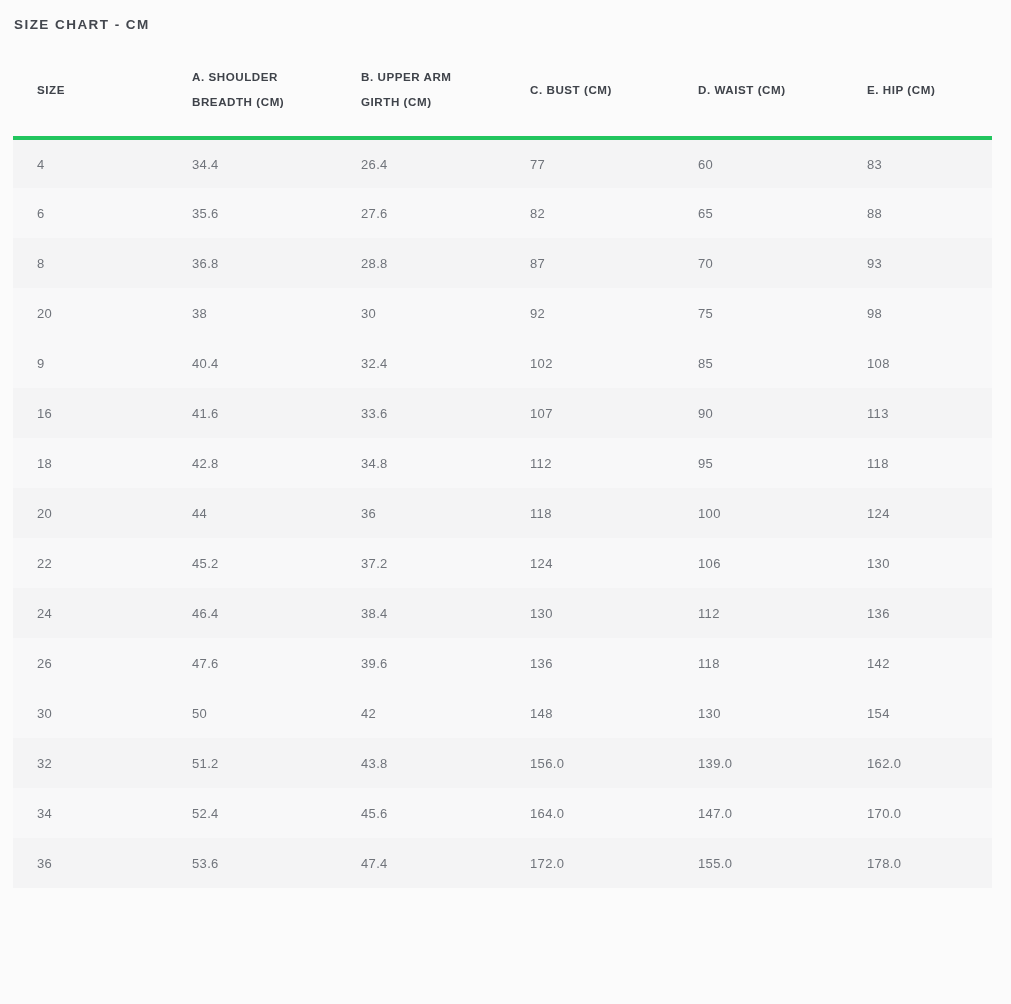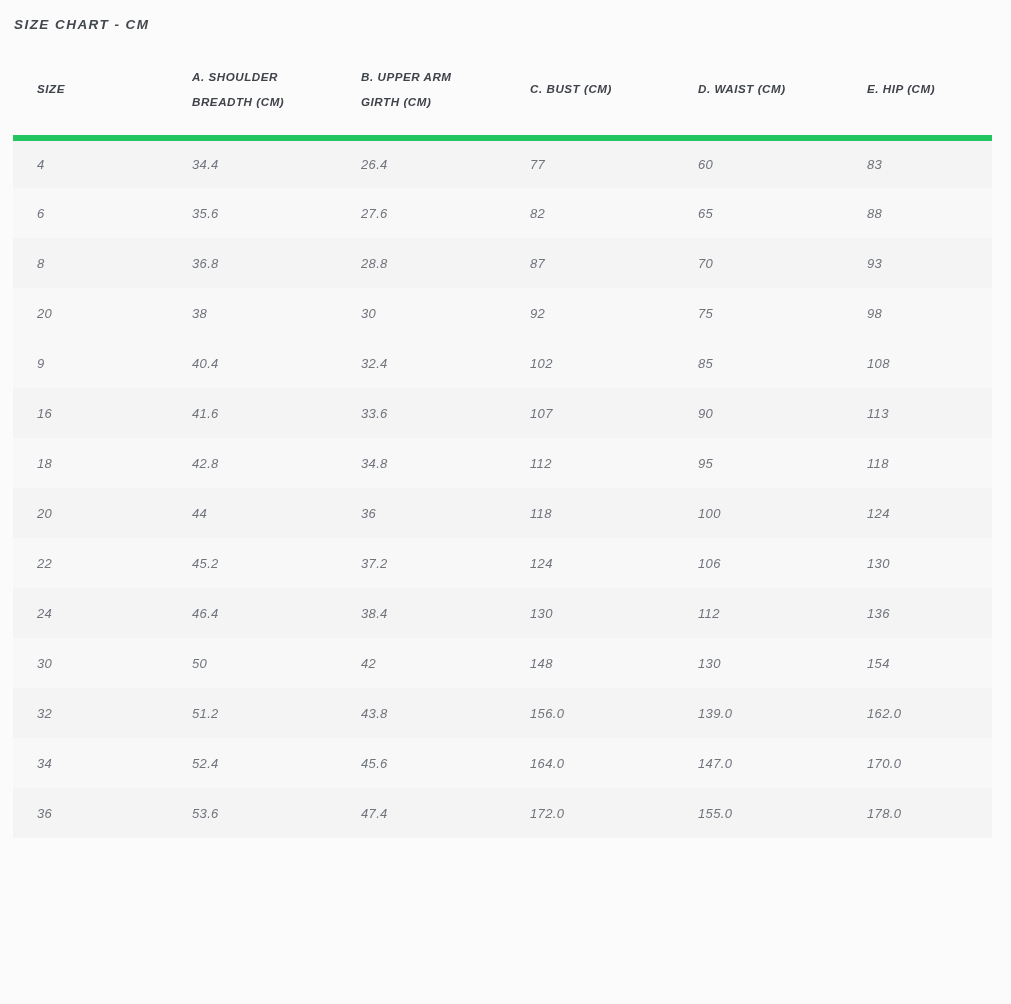--- a/index.html
+++ b/index.html
@@ -13,21 +13,20 @@
     font-family: "Liberation Sans", sans-serif;
     -webkit-font-smoothing: antialiased;
     overflow: hidden;
   }
 
   .page {
     position: relative;
     width: 1011px;
     height: 796px;
     box-sizing: border-box;
-    font-style: italic;
   }
 
   .chart-title {
     position: absolute;
     left: 14px;
     top: 17px;
     font-size: 13.5px;
     font-weight: 700;
     letter-spacing: 1.45px;
     color: #43474e;
@@ -61,21 +60,21 @@
     text-align: left;
     padding: 0 0 16px 24px;
     margin: 0;
     font-size: 11.6px;
     font-weight: 700;
     letter-spacing: 0.55px;
     line-height: 25px;
     color: #3f434a;
     text-transform: uppercase;
     background: #fbfbfb;
-    border-bottom: 6px solid #22c55e;
+    border-bottom: 4px solid #22c55e;
     box-sizing: border-box;
   }
 
   thead th .hdr-line {
     display: block;
     white-space: nowrap;
   }
 
   tbody td {
     height: 50px;
@@ -211,20 +210,28 @@
           </tr>
           <tr class="odd">
             <td>24</td>
             <td>46.4</td>
             <td>38.4</td>
             <td>130</td>
             <td>112</td>
             <td>136</td>
           </tr>
           <tr class="even">
+            <td>26</td>
+            <td>47.6</td>
+            <td>39.6</td>
+            <td>136</td>
+            <td>118</td>
+            <td>142</td>
+          </tr>
+          <tr class="even">
             <td>30</td>
             <td>50</td>
             <td>42</td>
             <td>148</td>
             <td>130</td>
             <td>154</td>
           </tr>
           <tr class="odd">
             <td>32</td>
             <td>51.2</td>

